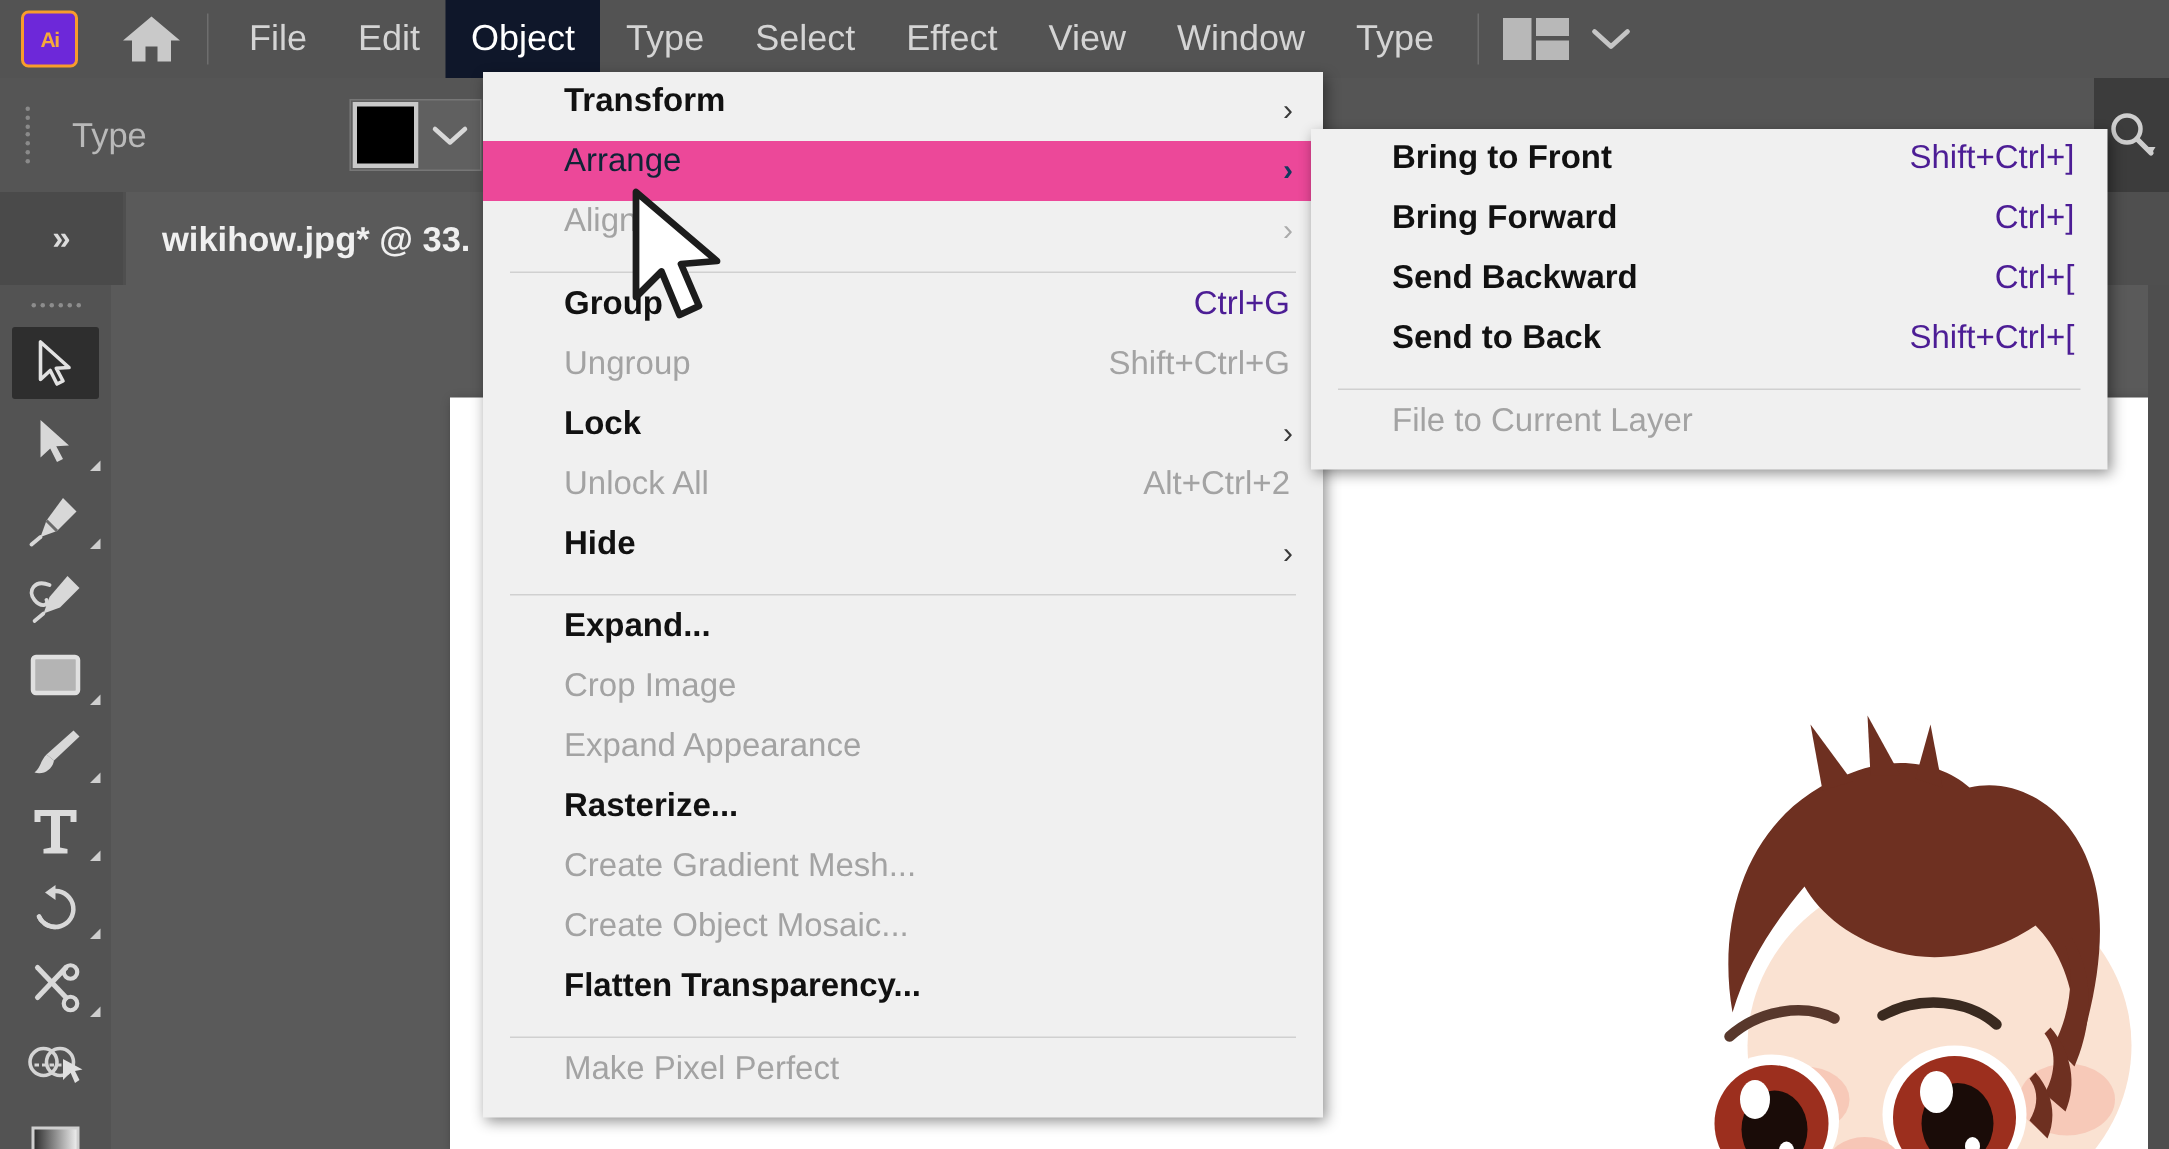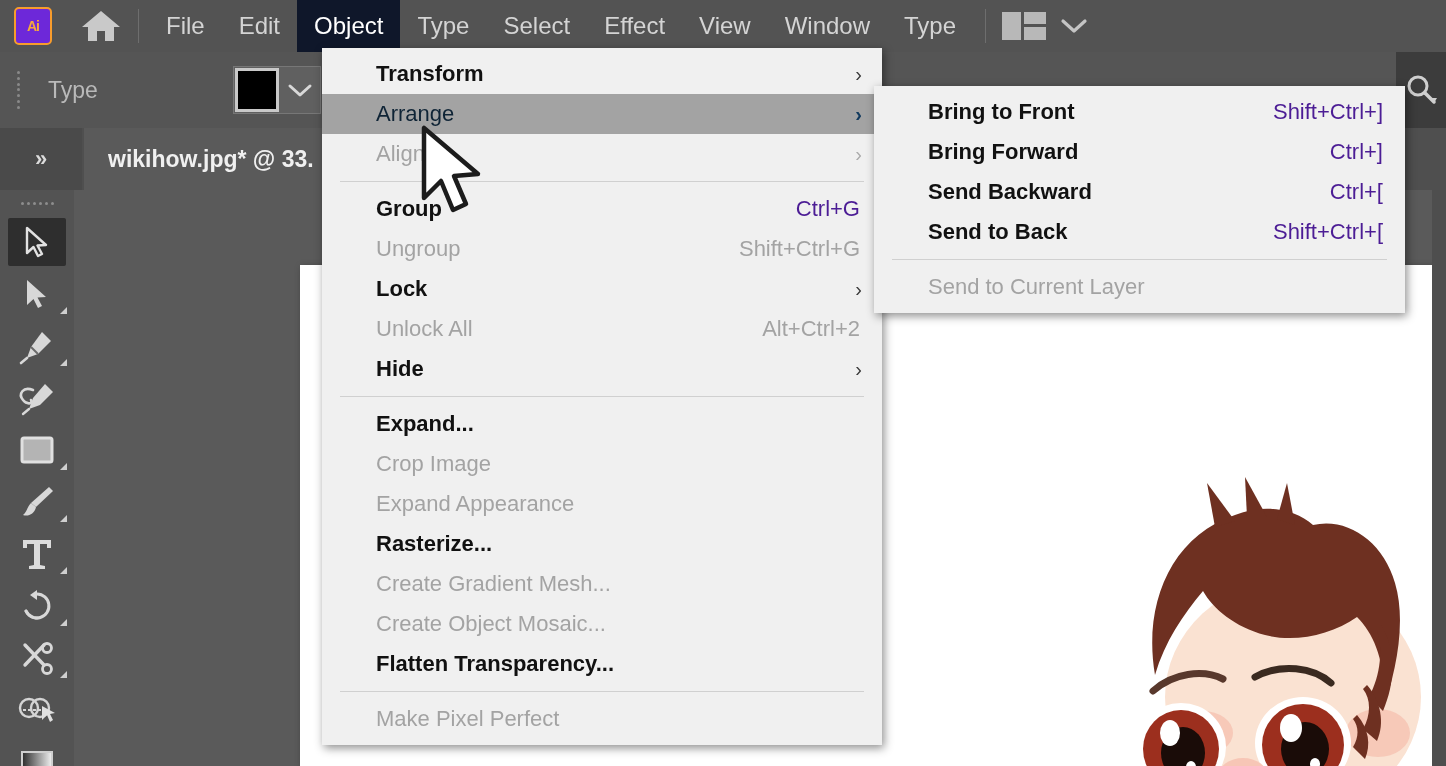--- a/index.html
+++ b/index.html
@@ -216,30 +216,30 @@
     left: 322px; top: 48px;
     width: 560px;
   }
   #arrange-submenu {
     left: 874px; top: 86px;
     width: 531px;
   }
   .mi {
     position: relative;
     height: 40px;
-    display: flex; align-items: center;
+    display: flex; 
     padding: 0 22px 0 54px;
     white-space: nowrap;
   }
   .mi .label { flex: 1; }
   .mi .shortcut { color: #4c1d95; margin-left: 30px; }
   .mi.bold .label { font-weight: bold; color: #111; }
   .mi.disabled .label, .mi.disabled .shortcut { color: #a3a3a3; }
   .mi.highlight {
-    background: #a3a3a3;
+    background: #ec4899;
     color: #10243a;
   }
   .mi.highlight .label { color: #0f2436; font-weight: normal; }
   .mi .arrow {
     position: absolute; right: 20px; top: 50%;
     transform: translateY(-50%);
     color: #3a3a3a;
     font-size: 20px;
     line-height: 1;
   }
@@ -608,21 +608,21 @@
       <span class="shortcut">Ctrl+[</span>
     </div>
 
     <div class="mi bold">
       <span class="label">Send to Back</span>
       <span class="shortcut">Shift+Ctrl+[</span>
     </div>
     <div class="sep"></div>
 
     <div class="mi disabled">
-      <span class="label">Send to Current Layer</span>
+      <span class="label">File to Current Layer</span>
     </div>
   </div>
 
   <svg class="cursor" width="70" height="96" viewBox="0 0 70 96">
     <path d="M6 4 L6 74 L23 57 L35 86 L48 80 L36 52 L60 50 Z" fill="#ffffff" stroke="#1c1c1c" stroke-width="4.5" stroke-linejoin="round"></path>
   </svg>
 
 </div>
 
 </body></html>

